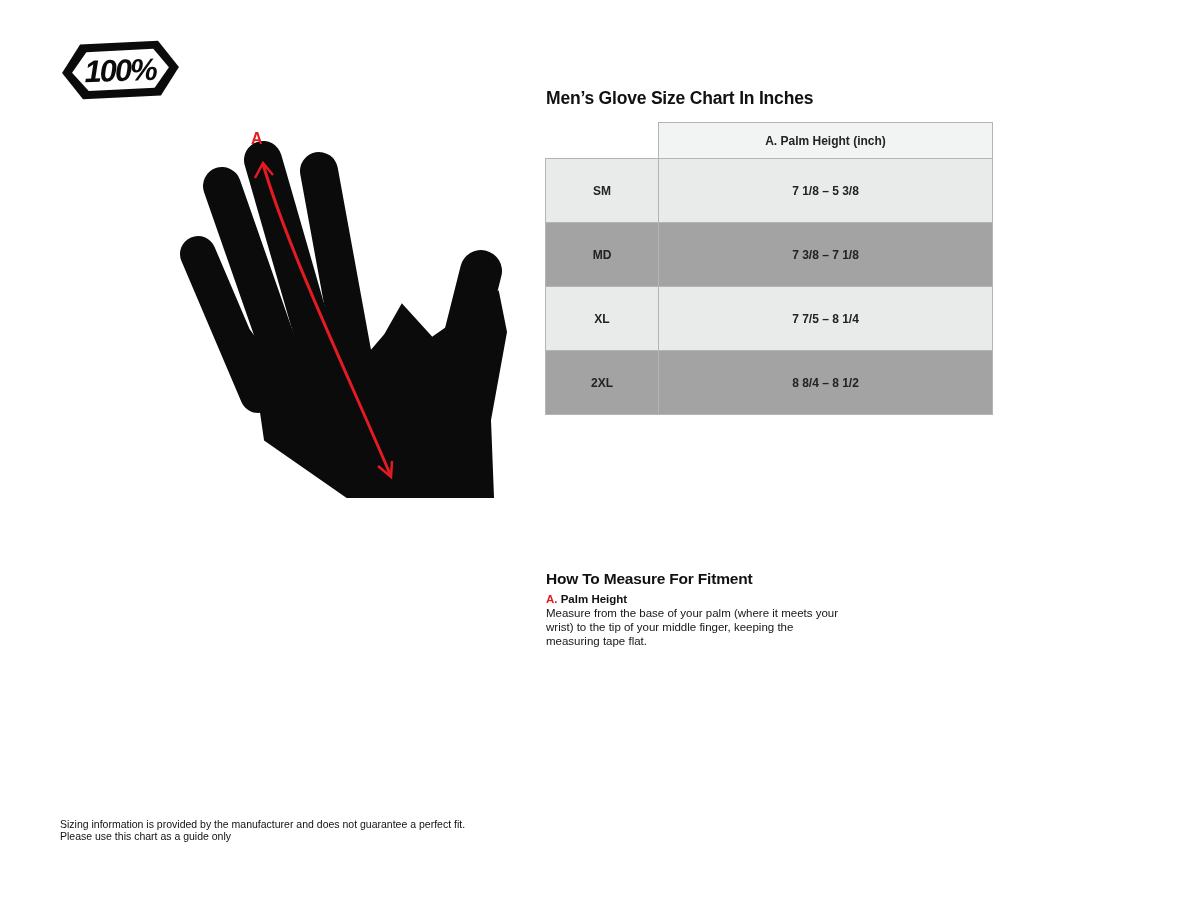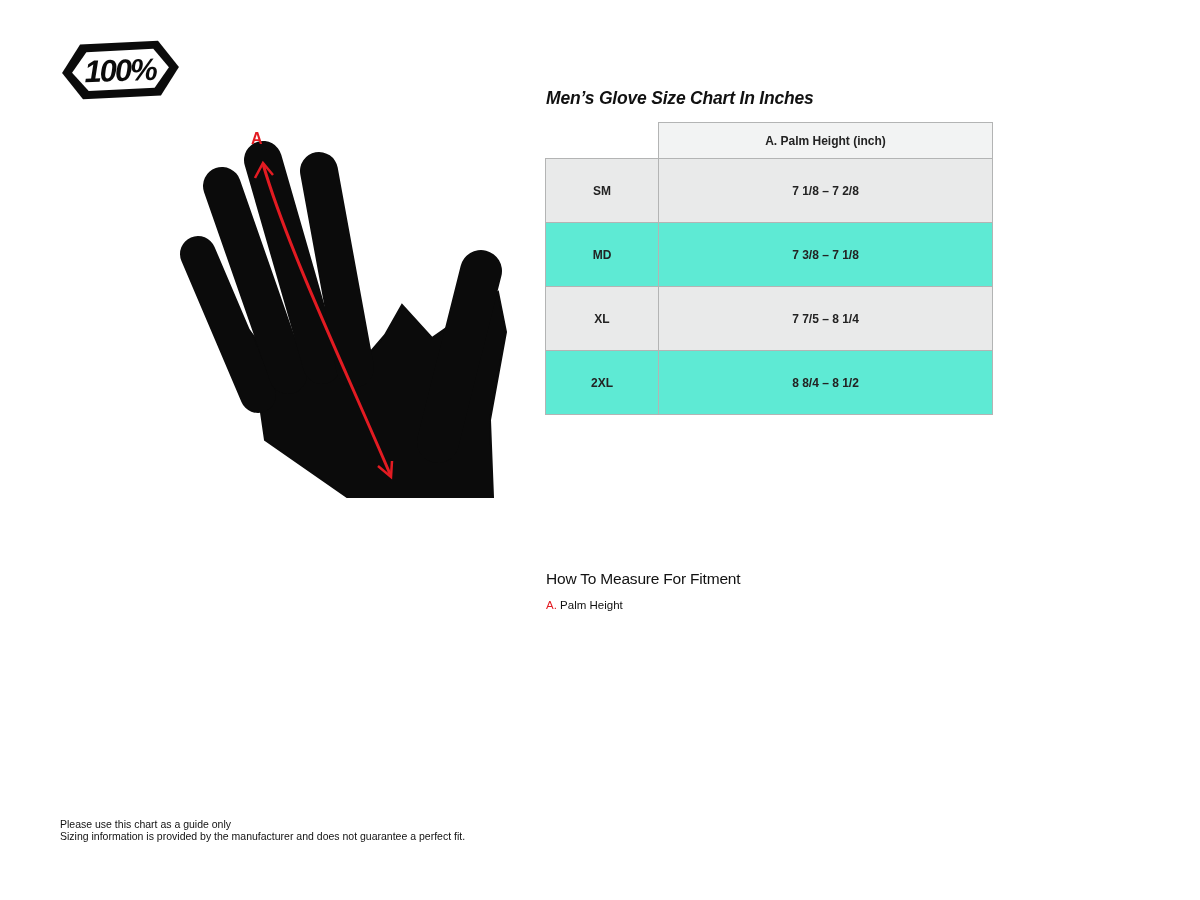--- a/index.html
+++ b/index.html
@@ -10,37 +10,37 @@
   
   .logo { position:absolute; left:60px; top:37px; width:121px; height:66px; }
 
   
   .glove-wrap { position:absolute; left:180px; top:120px; width:332px; height:386px; }
   .label-a { position:absolute; left:251px; top:130px; font-size:16px; font-weight:700;
              color:#e31b22; letter-spacing:.3px; }
 
   
   .chart-title { position:absolute; left:546px; top:88px; font-size:17.5px; font-weight:700;
-                 color:#111; letter-spacing:-0.2px;font-style:italic; }
+                 color:#111; letter-spacing:-0.2px; }
   .chart-table { position:absolute; left:545px; top:122px; border-collapse:collapse;
                  table-layout:fixed; width:447px; }
   .chart-table col.c1 { width:113px; }
   .chart-table col.c2 { width:334px; }
   .chart-table th, .chart-table td { border:1px solid #b3b4b4; text-align:center;
                  vertical-align:middle; font-size:12px; font-weight:700; color:#232323; }
   .chart-table th.corner { border:none; background:transparent; }
   .chart-table thead th { height:36px; background:#f2f3f3; }
-  .chart-table tbody td { height:64px; background:#5eead4; }
+  .chart-table tbody td { height:64px; background:#a3a3a3; }
   .chart-table tbody tr:nth-child(odd) td { background:#e9eaea; }
 
   
   .measure { position:absolute; left:546px; top:570px; width:310px; }
-  .measure-title { font-size:15.5px; font-weight:400; color:#111; letter-spacing:-0.2px;
-                   margin-bottom:11px; }
-  .measure-label { font-size:11.5px; font-weight:400; color:#111; margin-bottom:1px; }
+  .measure-title { font-size:15.5px; font-weight:700; color:#111; letter-spacing:-0.2px;
+                   margin-bottom:5px; }
+  .measure-label { font-size:11.5px; font-weight:700; color:#111; margin-bottom:1px; }
   .measure-label .letter { color:#e31b22; }
   .measure-desc { font-size:11.5px; font-weight:400; color:#161616; line-height:14px;
                   width:302px; }
 
   
   .disclaimer { position:absolute; left:60px; top:818px; font-size:10.5px; color:#111;
                 line-height:12px; }
 </style>
 </head>
 <body>
@@ -88,21 +88,21 @@
       </colgroup>
     <thead>
       <tr>
         <th class="corner"></th>
         <th>A. Palm Height (inch)</th>
       </tr>
     </thead>
     <tbody>
       <tr>
         <td>SM</td>
-        <td>7 1/8 – 7 2/8</td>
+        <td>7 1/8 – 5 3/8</td>
       </tr>
       <tr>
         <td>MD</td>
         <td>7 3/8 – 7 1/8</td>
       </tr>
       <tr>
         <td>XL</td>
         <td>7 7/5 – 8 1/4</td>
       </tr>
       <tr>
@@ -111,20 +111,21 @@
       </tr>
     </tbody>
   </table>
 
   <div class="measure">
     <div class="measure-title">How To Measure For Fitment</div>
     <div class="measure-label">
       <span class="letter">A.</span>
       <span>Palm Height</span>
     </div>
+    <div class="measure-desc">Measure from the base of your palm (where it meets your wrist) to the tip of your middle finger, keeping the measuring tape flat.</div>
   </div>
 
   <div class="disclaimer">
+    <div>Sizing information is provided by the manufacturer and does not guarantee a perfect fit.</div>
     <div>Please use this chart as a guide only</div>
-    <div>Sizing information is provided by the manufacturer and does not guarantee a perfect fit.</div>
   </div>
 
 </div>
 
 </body></html>

